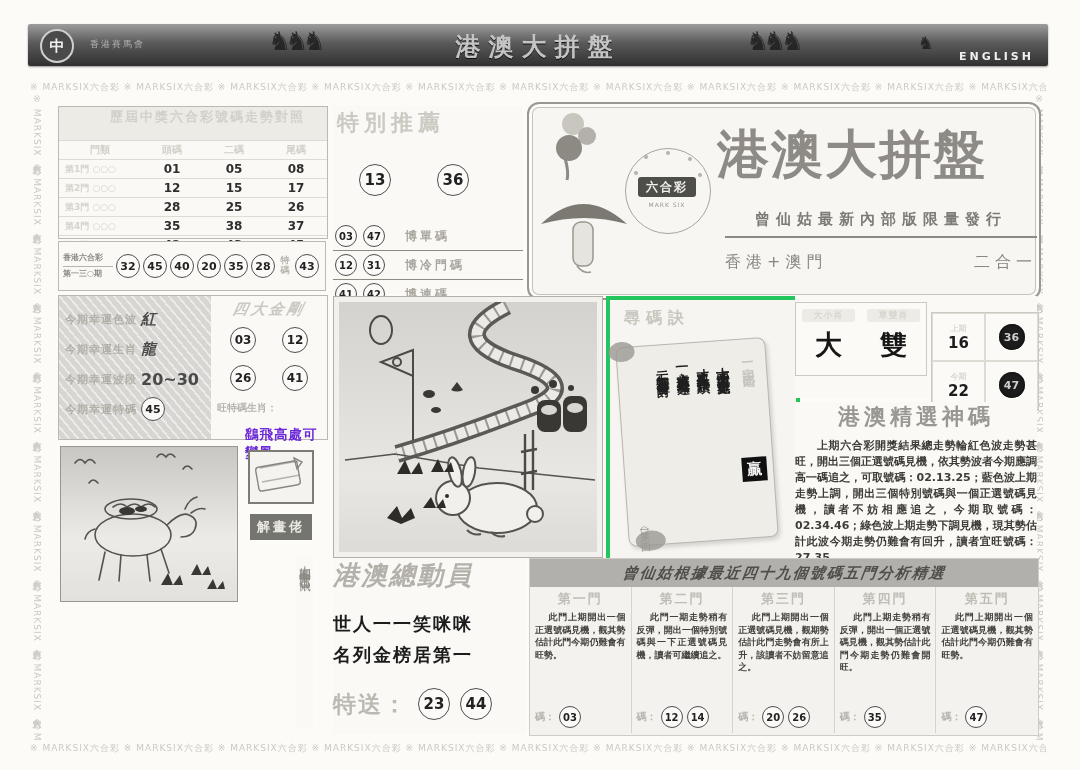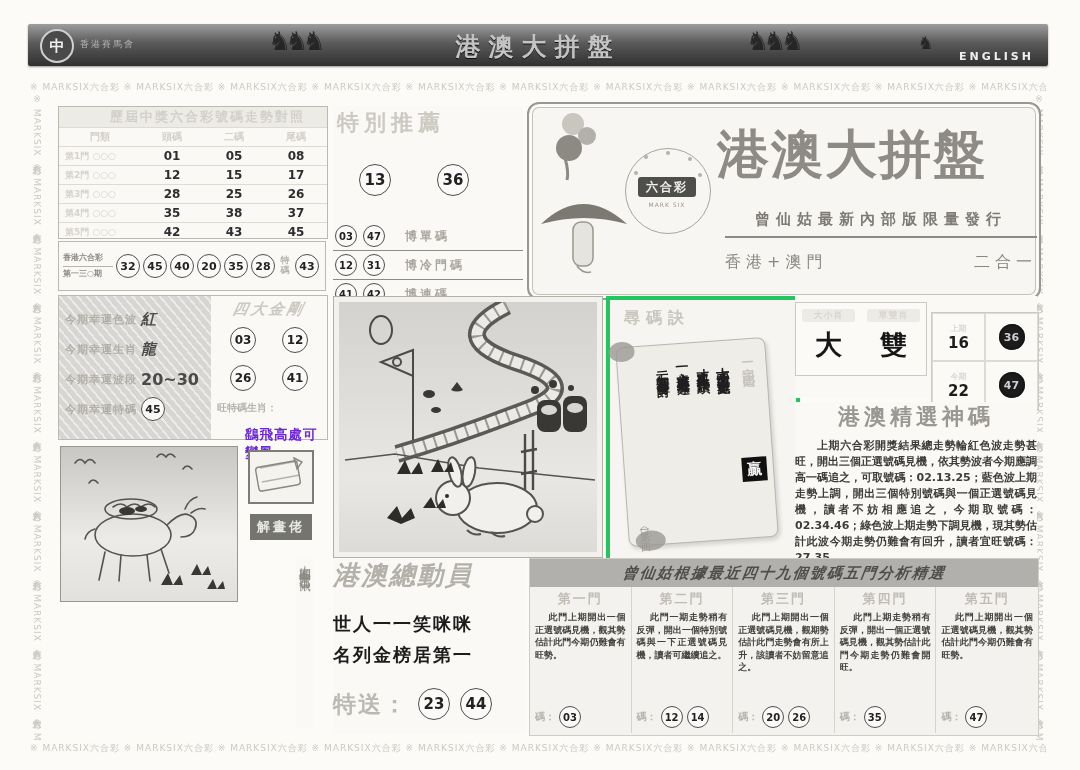--- a/index.html
+++ b/index.html
@@ -5,21 +5,21 @@
   html,body{margin:0;padding:0;background:#ffffff;}
   #page{position:relative;width:1080px;height:770px;background:#fcfbf8;overflow:hidden;
         font-family:"DejaVu Sans",sans-serif;color:#333;}
   
   .banner{position:absolute;left:28px;top:24px;width:1020px;height:42px;
           background:linear-gradient(180deg,#9d9d9d 0%,#5a5a5a 45%,#303030 100%);
           border-radius:2px;box-shadow:0 1px 2px rgba(0,0,0,.4);}
   .banner .logo{position:absolute;left:12px;top:5px;width:30px;height:30px;border-radius:50%;
           background:#4a4a4a;border:2px solid #cfcfcf;color:#eee;font-weight:bold;font-size:15px;
           display:flex;align-items:center;justify-content:center;}
-  .banner .club{position:absolute;left:52px;top:14px;font-size:9px;color:#b3b3b3;letter-spacing:2px;}
+  .banner .club{position:absolute;left:62px;top:14px;font-size:9px;color:#b3b3b3;letter-spacing:2px;}
   .banner .horses{position:absolute;top:2px;font-size:26px;color:#1e1e1e;opacity:.85;letter-spacing:-6px;}
   .banner .horses.hl{left:240px;} .banner .horses.hr{right:250px;}
   .banner .horses.hs{right:120px;font-size:18px;top:8px;}
   .banner .btitle{position:absolute;left:0;right:0;top:6px;text-align:center;font-size:25px;
           font-weight:bold;color:#c4c4c4;letter-spacing:8px;text-shadow:0 1px 0 #111;}
   .banner .english{position:absolute;right:14px;bottom:3px;color:#efefef;font-size:11px;
           letter-spacing:3px;font-weight:bold;cursor:pointer;}
   
   .strip{position:absolute;color:#ccc9c2;font-size:9px;line-height:14px;white-space:nowrap;
          overflow:hidden;letter-spacing:1px;}
@@ -32,21 +32,21 @@
         border-radius:50%;font-weight:bold;color:#222;background:#fbfaf8;}
   .c22{width:22px;height:22px;font-size:11px;}
   .c24{width:24px;height:24px;font-size:12px;}
   .c30{width:30px;height:30px;font-size:15px;}
   .c20{width:20px;height:20px;font-size:10px;}
   .ball{display:inline-flex;align-items:center;justify-content:center;width:26px;height:26px;
         border-radius:50%;background:#1c1c1c;color:#cfcfcf;font-size:11px;font-weight:bold;
         box-shadow:inset 0 0 3px #000;}
   
   .ta{left:58px;top:106px;width:268px;height:131px;}
-  .ta .tat{height:20px;line-height:20px;text-align:center;font-weight:bold;font-size:13px;
+  .ta .tat{height:33px;line-height:20px;text-align:center;font-weight:bold;font-size:13px;
       letter-spacing:2px;color:#d3d0c9;background:#edebe6;padding-left:29px;}
   .ta .tar{display:grid;grid-template-columns:82px 62px 62px 62px;height:18px;line-height:18px;
       text-align:center;font-size:12px;border-top:1px solid #dedbd4;}
   .ta .tar.hd{font-size:10px;color:#d3d0c9;font-weight:bold;}
   .ta .lbl{font-size:9px;color:#d6d3cc;font-weight:bold;text-align:left;padding-left:6px;}
   .ta .num{font-weight:bold;color:#2e2e2e;}
   
   .lb{left:58px;top:241px;width:268px;height:50px;display:flex;align-items:center;gap:3px;padding:0 4px;box-sizing:border-box;}
   .lb .name{width:50px;font-size:8px;color:#8d8a84;font-weight:bold;line-height:1.3;}
   .lb .name div{border-bottom:1px solid #b7b4ae;padding:2px 0;}

